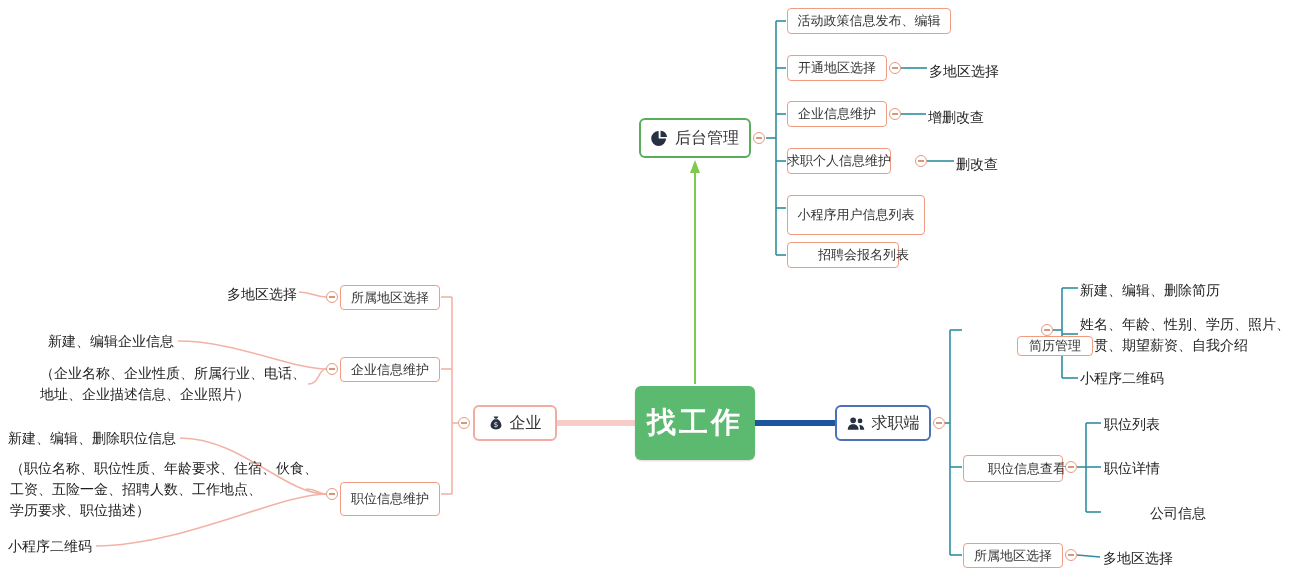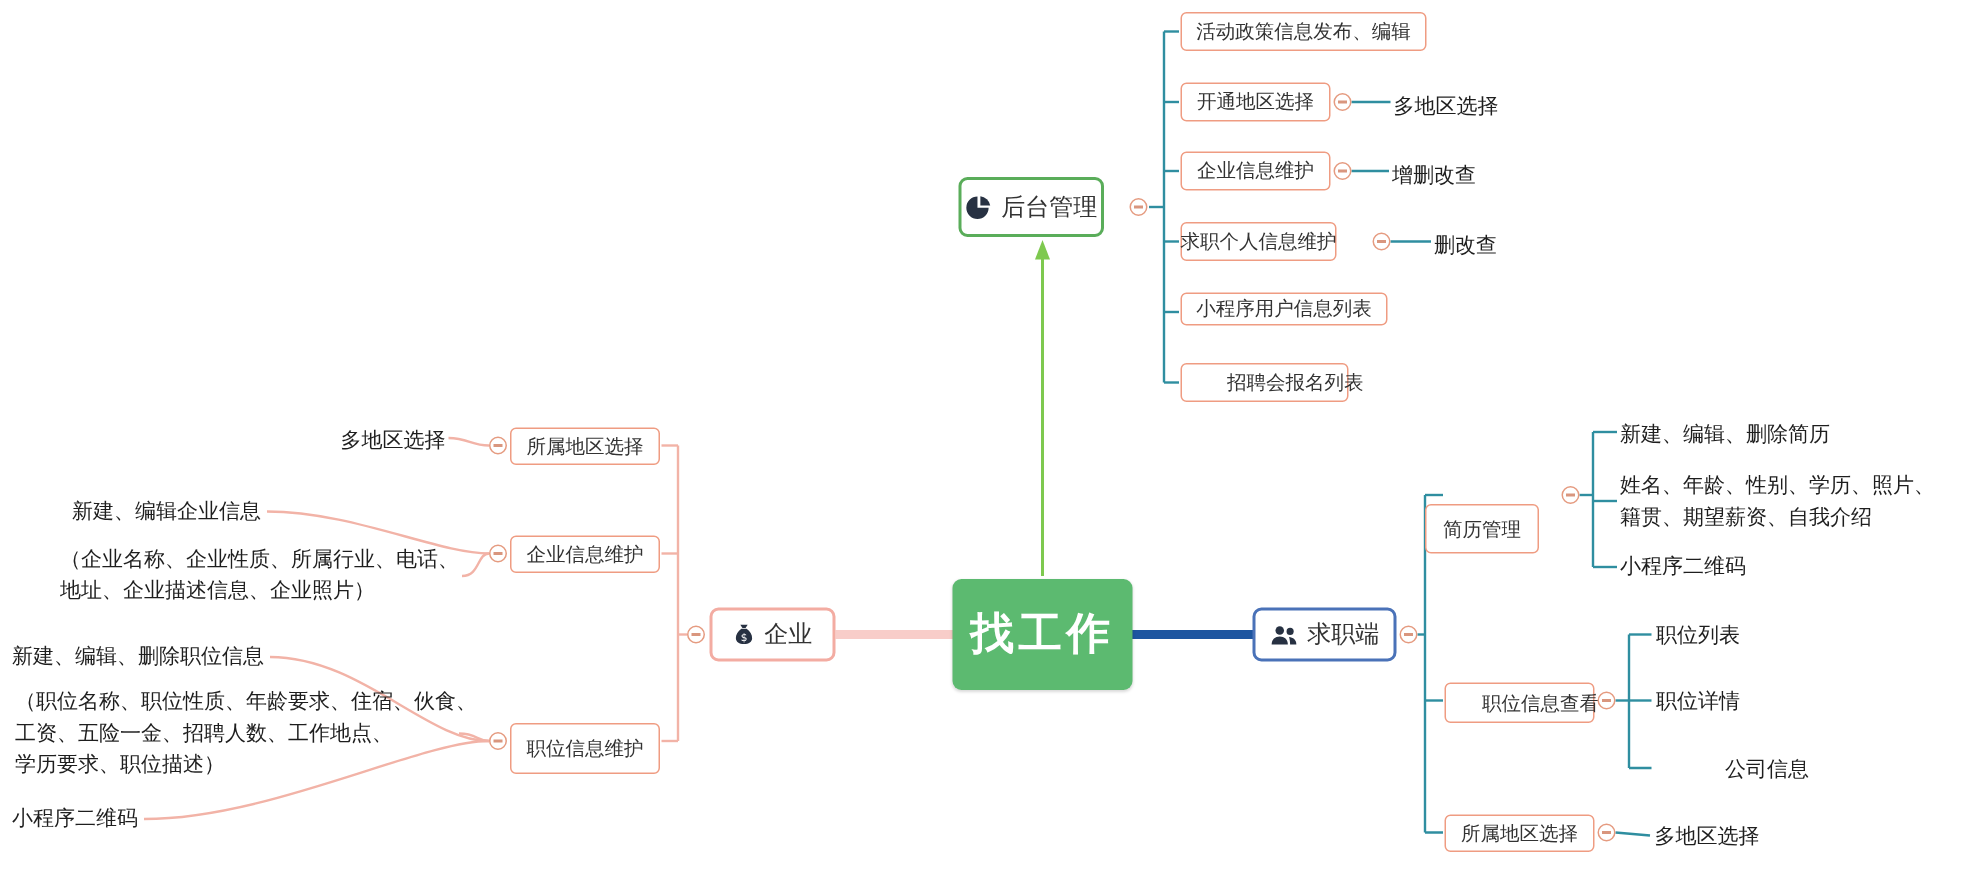--- a/index.html
+++ b/index.html
@@ -96,21 +96,21 @@
       <path d="M1086,512 L1101,512"></path>
 
       <path d="M1077,555 L1100,557"></path>
     </g>
   </svg>
 
   <div class="node root" style="left:635px;top:386px;width:120px;height:74px;">
     <span>找工作</span>
   </div>
 
-  <div class="node main admin" style="left:639px;top:118px;width:97px;height:40px;">
+  <div class="node main admin" style="left:639px;top:118px;width:112px;height:40px;">
     <span class="icon">
       <svg width="17" height="17" viewBox="0 0 16 16">
         <path d="M7.2,8 L7.2,1 A7,7 0 1 0 14.2,8 Z" fill="#273142"></path>
         <path d="M9,0.8 A7,7 0 0 1 15.2,6.6 L9,6.6 Z" fill="#273142"></path>
       </svg>
     </span>
     <span>后台管理</span>
   </div>
 
   <div class="node main ent" style="left:473px;top:405px;width:84px;height:36px;">
@@ -141,21 +141,21 @@
   </div>
   <div class="node sub" style="left:787px;top:55px;width:100px;height:26px;">
     <span>开通地区选择</span>
   </div>
   <div class="node sub" style="left:787px;top:101px;width:100px;height:26px;">
     <span>企业信息维护</span>
   </div>
   <div class="node sub" style="left:787px;top:148px;width:104px;height:26px;">
     <span>求职个人信息维护</span>
   </div>
-  <div class="node sub" style="left:787px;top:195px;width:138px;height:22px;">
+  <div class="node sub" style="left:787px;top:195px;width:138px;height:40px;">
     <span>小程序用户信息列表</span>
   </div>
   <div class="node sub" style="left:787px;top:242px;width:112px;height:26px;padding-left:41px;">
     <span>招聘会报名列表</span>
   </div>
 
   <div class="leaf" style="left:929px;top:61px;">多地区选择</div>
   <div class="leaf" style="left:928px;top:107px;">增删改查</div>
   <div class="leaf" style="left:956px;top:154px;">删改查</div>
 
@@ -172,21 +172,21 @@
   <div class="leaf r" style="left:227px;top:284px;width:70px;">多地区选择</div>
   <div class="leaf" style="left:48px;top:331px;">新建、编辑企业信息</div>
   <div class="leaf" style="left:40px;top:363px;">（企业名称、企业性质、所属行业、电话、
 地址、企业描述信息、企业照片）</div>
   <div class="leaf" style="left:8px;top:428px;">新建、编辑、删除职位信息</div>
   <div class="leaf" style="left:10px;top:458px;">（职位名称、职位性质、年龄要求、住宿、伙食、
 工资、五险一金、招聘人数、工作地点、
 学历要求、职位描述）</div>
   <div class="leaf" style="left:8px;top:536px;">小程序二维码</div>
 
-  <div class="node sub" style="left:950px;top:318px;width:76px;height:33px;margin-top:18px;">
+  <div class="node sub" style="left:1017px;top:318px;width:76px;height:20px;margin-top:18px;">
     <span>简历管理</span>
   </div>
   <div class="node sub" style="left:963px;top:455px;width:100px;height:27px;padding-left:28px;">
     <span>职位信息查看</span>
   </div>
   <div class="node sub" style="left:963px;top:543px;width:100px;height:25px;">
     <span>所属地区选择</span>
   </div>
 
   <div class="leaf" style="left:1080px;top:280px;">新建、编辑、删除简历</div>

